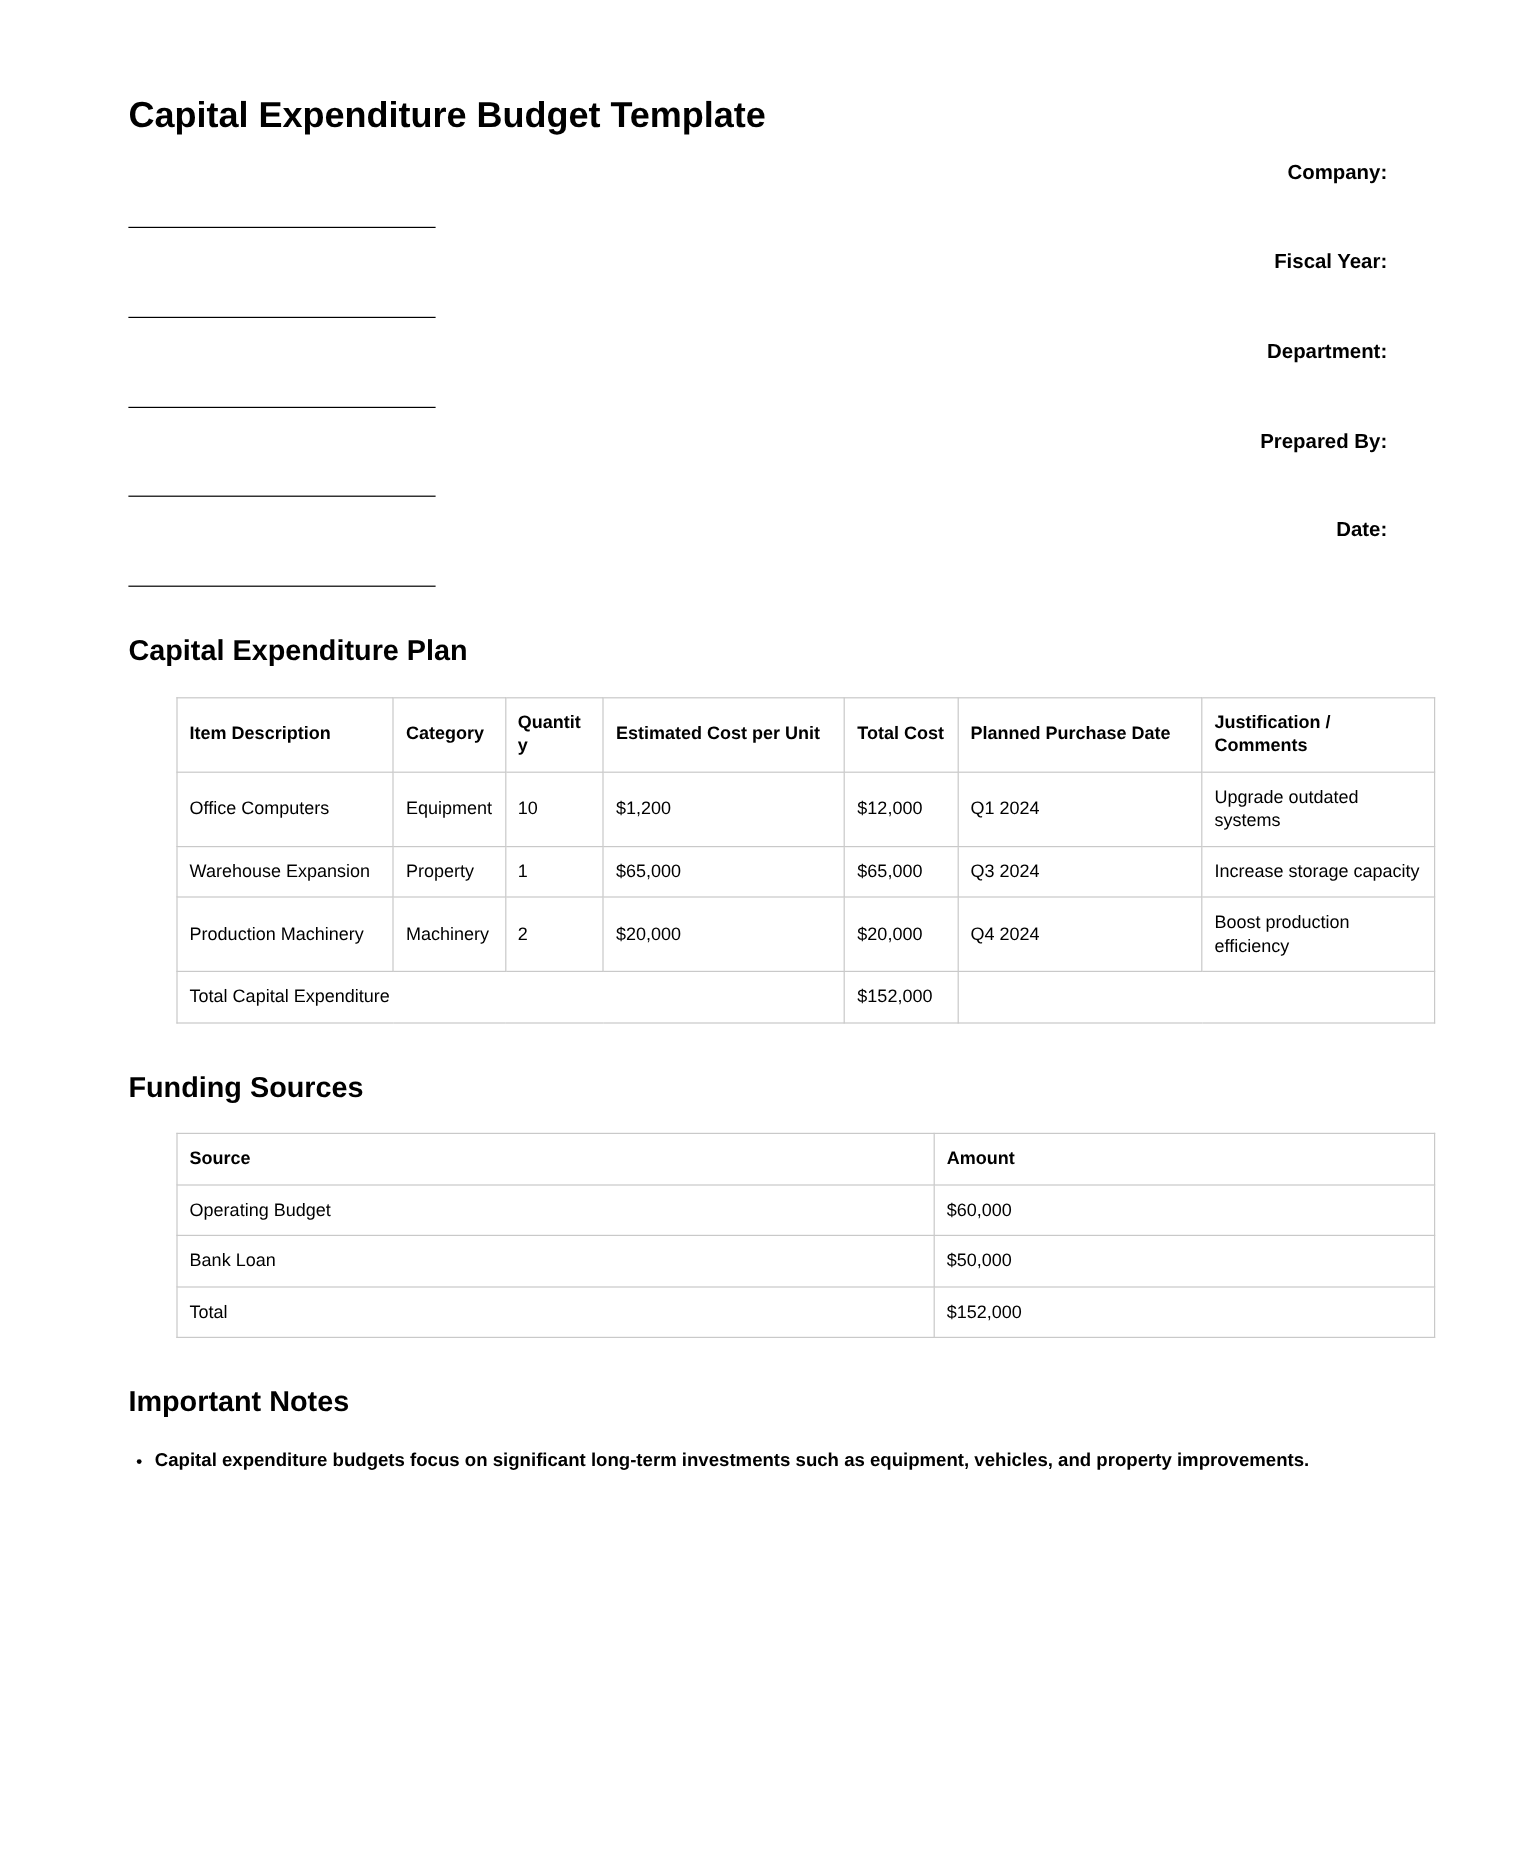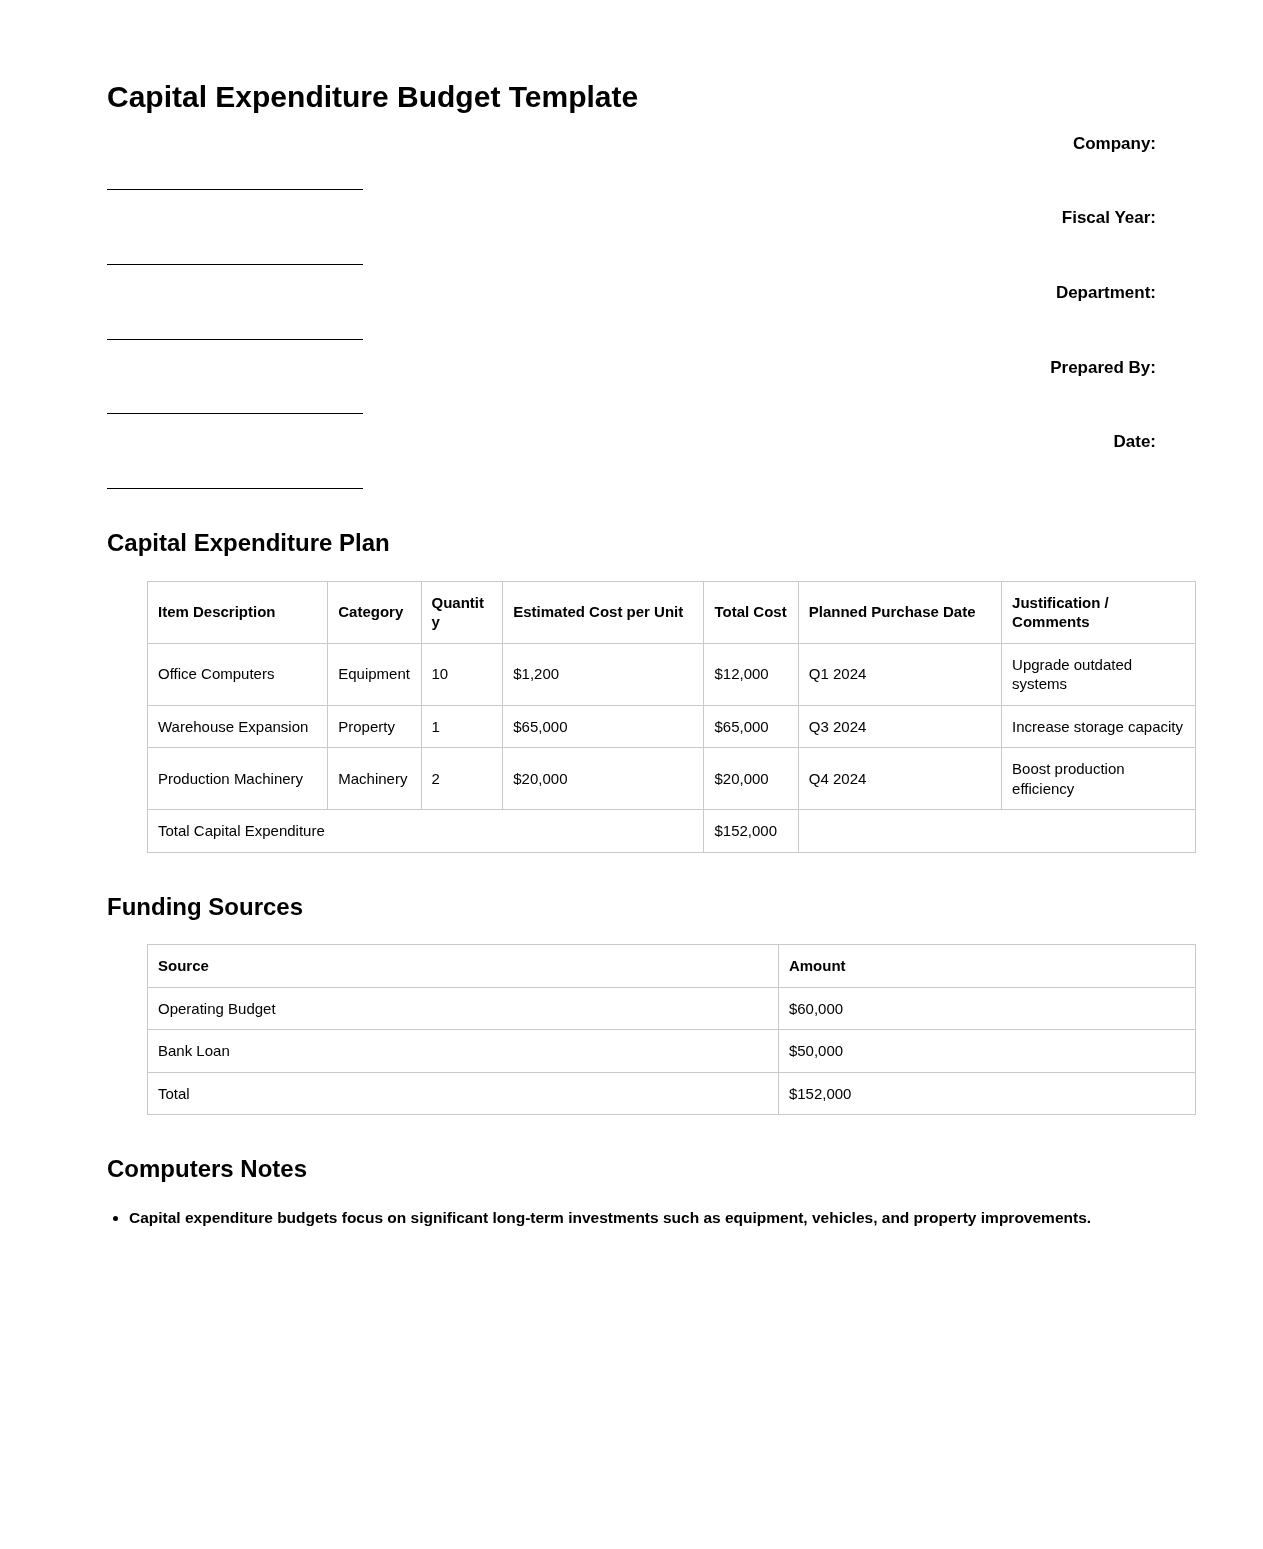--- a/index.html
+++ b/index.html
@@ -185,17 +185,17 @@
       <td>Bank Loan</td>
       <td>$50,000</td>
     </tr>
     <tr>
       <td class="bold">Total</td>
       <td class="bold">$152,000</td>
     </tr>
   </tbody>
 </table>
 
-<h2 class="section-heading">Computers Notes</h2>
+<h2 class="section-heading">Important Notes</h2>
 
 <ul class="notes-list">
   <li>Capital expenditure budgets focus on significant long-term investments such as equipment, vehicles, and property improvements.</li>
 </ul>
 
 </body></html>

